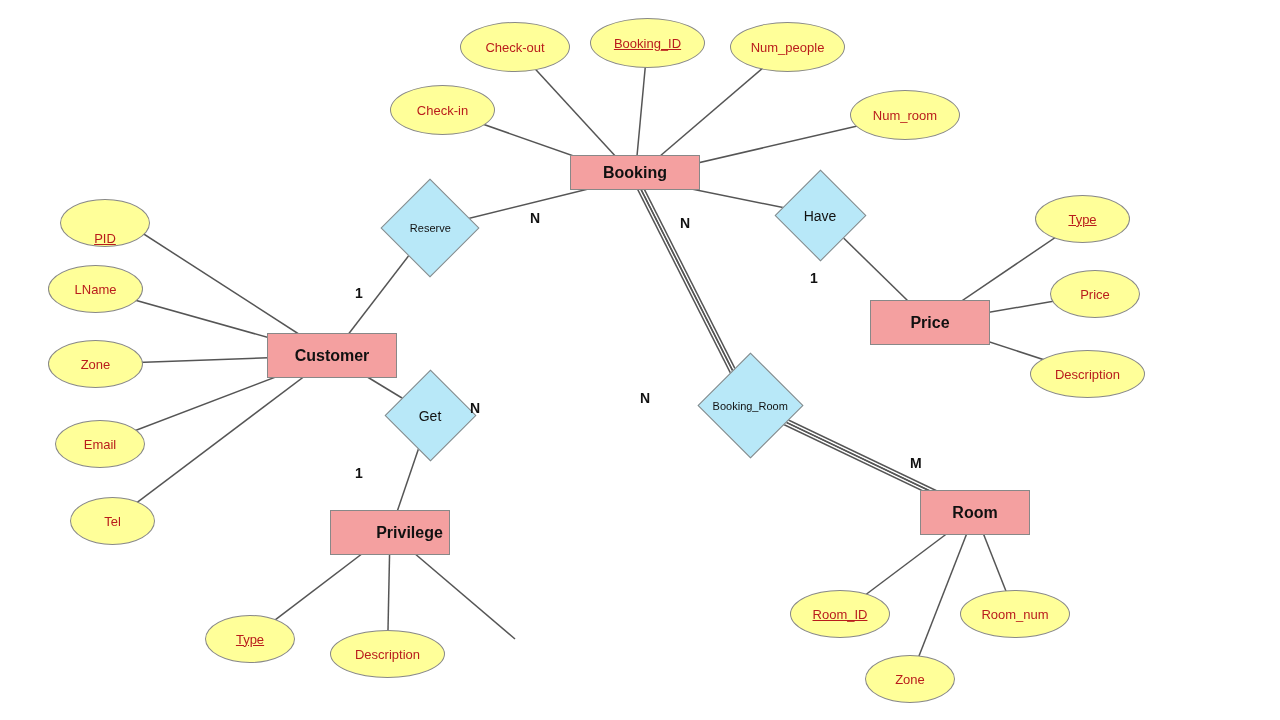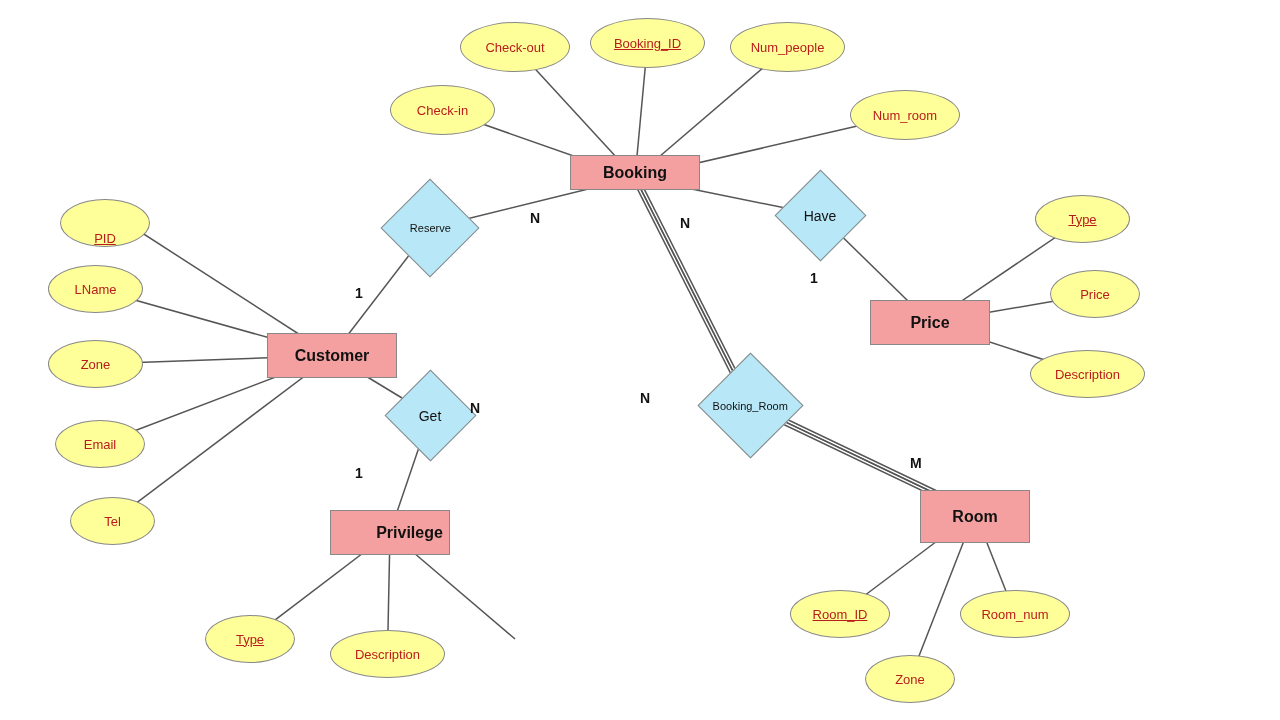--- a/index.html
+++ b/index.html
@@ -105,21 +105,21 @@
       <line x1="637.6773714318294" y1="176.14660345204229" x2="752.6773714318294" y2="403.6466034520423" stroke="#555" stroke-width="1.5"></line>
       <line x1="635" y1="177.5" x2="750" y2="405" stroke="#555" stroke-width="1.5"></line>
       <line x1="632.3226285681706" y1="178.85339654795771" x2="747.3226285681706" y2="406.3533965479577" stroke="#555" stroke-width="1.5"></line>
       <line x1="751.2933021360521" y1="402.293088552449" x2="976.2933021360521" y2="509.793088552449" stroke="#555" stroke-width="1.5"></line>
       <line x1="750" y1="405" x2="975" y2="512.5" stroke="#555" stroke-width="1.5"></line>
       <line x1="748.7066978639479" y1="407.706911447551" x2="973.7066978639479" y2="515.2069114475511" stroke="#555" stroke-width="1.5"></line>
     </svg>
 <div class="entity" id="node-booking" style="left: 570px; top: 155px; width: 130px; height: 35px;">Booking</div>
     <div class="entity" id="node-customer" style="left: 267px; top: 333px; width: 130px; height: 45px;">Customer</div>
     <div class="entity" id="node-price" style="left: 870px; top: 300px; width: 120px; height: 45px;">Price</div>
-    <div class="entity" id="node-room" style="left: 920px; top: 490px; width: 110px; height: 53px;">Room</div>
+    <div class="entity" id="node-room" style="left: 920px; top: 490px; width: 110px; height: 45px;">Room</div>
     <div class="entity" id="node-privilege" style="left: 330px; top: 510px; width: 120px; height: 45px; padding-left: 39px;">Privilege</div>
     <div class="relationship" id="node-reserve" style="left: 395px; top: 193px; width: 70px; height: 70px;">
       <span style="font-size: 11px;">Reserve</span>
     </div>
     <div class="relationship" id="node-have" style="left: 787.5px; top: 182.5px; width: 65px; height: 65px;">
       <span style="font-size: 14px;">Have</span>
     </div>
     <div class="relationship" id="node-get" style="left: 397.5px; top: 382.5px; width: 65px; height: 65px;">
       <span style="font-size: 14px;">Get</span>
     </div>

